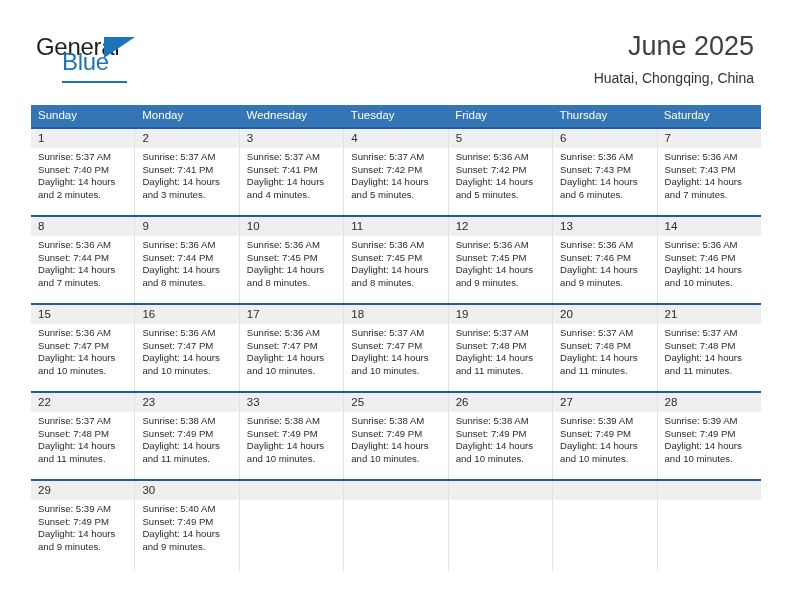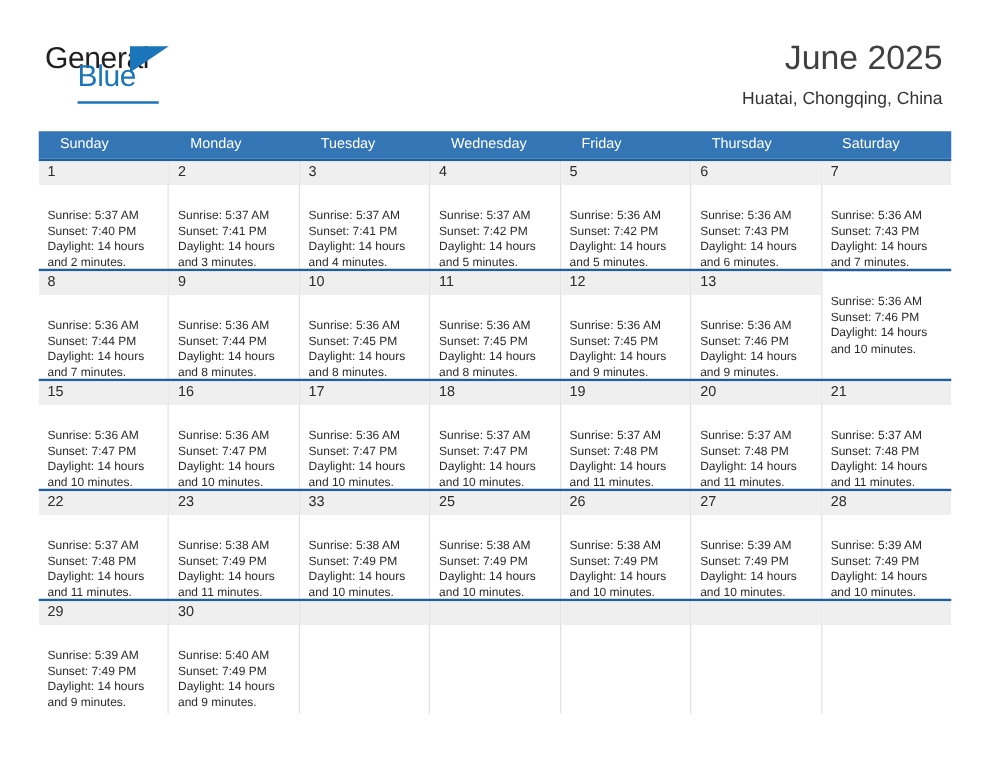--- a/index.html
+++ b/index.html
@@ -107,21 +107,21 @@
   }
 
   .weekday-header {
     display: flex;
     background: #3476b5;
     height: 22px;
   }
   .weekday-cell {
     flex: 1 1 0;
     box-sizing: border-box;
-    padding: 3px 0 0 17px;
+    padding: 3px 0 0 7px;
     font-size: 11.5px;
     color: #ffffff;
     line-height: 15px;
     white-space: nowrap;
     overflow: hidden;
   }
 
   .week-row {
     display: flex;
     border-top: 2px solid #1f5fa0;
@@ -148,21 +148,21 @@
     height: 19px;
     background: #efefef;
     box-sizing: border-box;
     padding: 2px 0 0 7px;
     font-size: 11.5px;
     color: #2b2b2b;
     line-height: 15px;
   }
 
   .day-details {
-    padding: 19px 5px 0 7px;
+    padding: 3px 5px 0 7px;
     font-size: 9.6px;
     line-height: 12.6px;
     color: #2b2b2b;
   }
   .detail-line {
     white-space: nowrap;
   }
   .detail-wrap {
     white-space: normal;
   }
@@ -186,22 +186,22 @@
       <div class="cal-subtitle">Huatai, Chongqing, China</div>
     </div>
 
   </div>
 
   <div class="calendar">
 
     <div class="weekday-header">
       <div class="weekday-cell">Sunday</div>
       <div class="weekday-cell">Monday</div>
+      <div class="weekday-cell">Wednesday</div>
       <div class="weekday-cell">Tuesday</div>
-      <div class="weekday-cell">Wednesday</div>
       <div class="weekday-cell">Friday</div>
       <div class="weekday-cell">Thursday</div>
       <div class="weekday-cell">Saturday</div>
     </div>
 
     <div id="weeks-container">
         <div class="week-row">
           <div class="day-cell">
             <div class="day-number-band">1</div>
             <div class="day-details">
@@ -302,20 +302,21 @@
           </div>
           <div class="day-cell">
             <div class="day-number-band">13</div>
             <div class="day-details">
               <div class="detail-line">Sunrise: 5:36 AM</div>
               <div class="detail-line">Sunset: 7:46 PM</div>
               <div class="detail-wrap">Daylight: 14 hours and 9 minutes.</div>
             </div>
           </div>
           <div class="day-cell">
+            <div class="day-number-band">14</div>
             <div class="day-details">
               <div class="detail-line">Sunrise: 5:36 AM</div>
               <div class="detail-line">Sunset: 7:46 PM</div>
               <div class="detail-wrap">Daylight: 14 hours and 10 minutes.</div>
             </div>
           </div>
         </div>
         <div class="week-row">
           <div class="day-cell">
             <div class="day-number-band">15</div>

